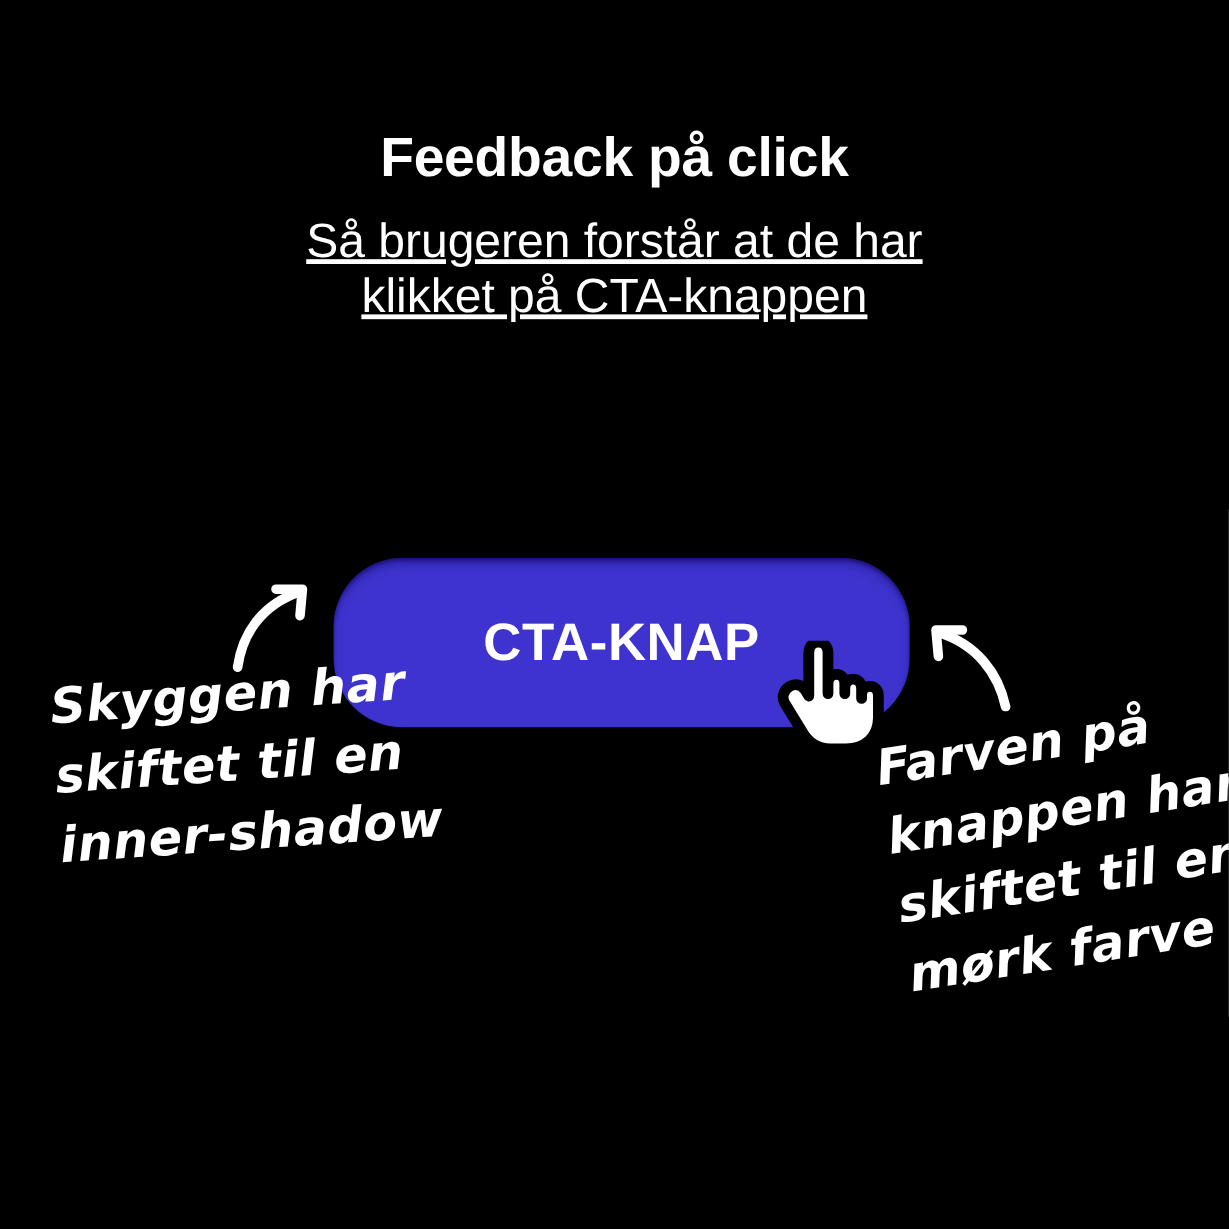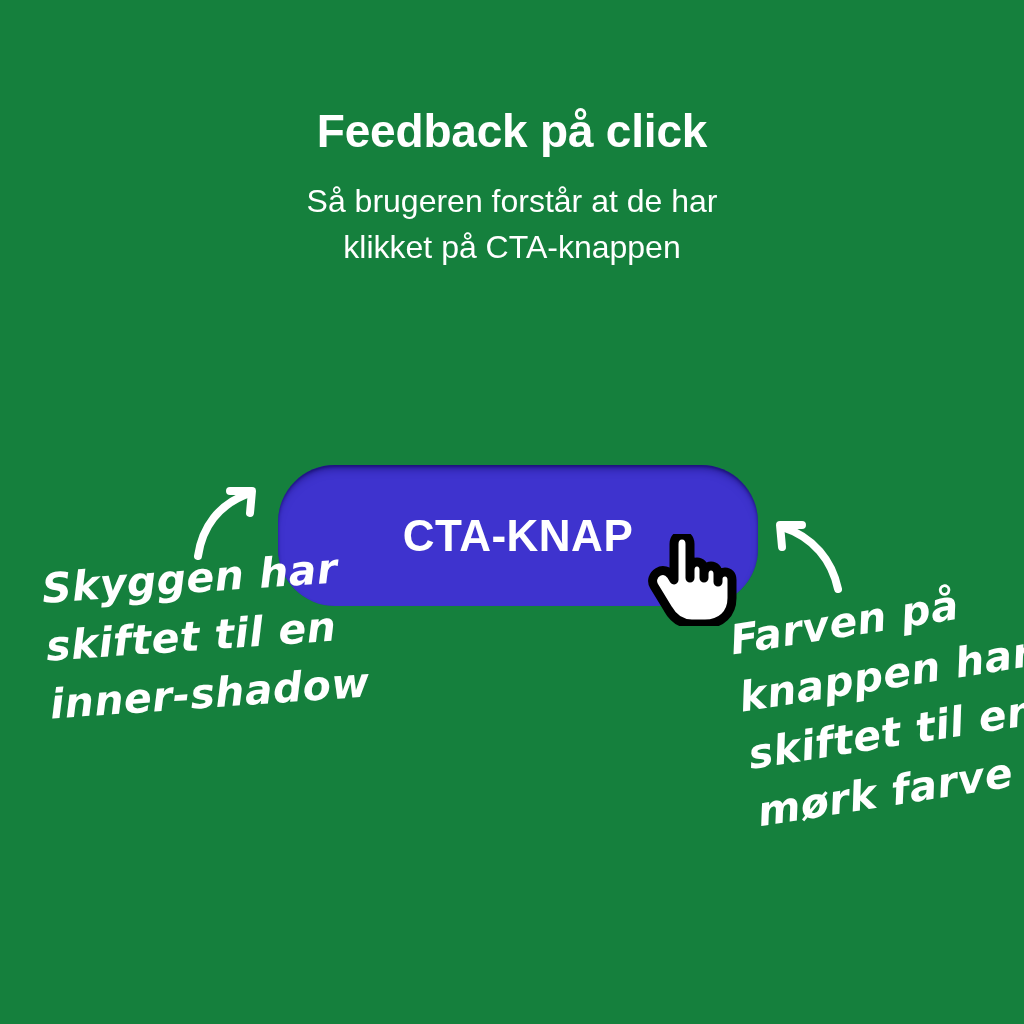--- a/index.html
+++ b/index.html
@@ -10,21 +10,21 @@
     width: 1024px;
     height: 1024px;
     overflow: hidden;
     font-family: "Liberation Sans", sans-serif;
   }
 
   #stage {
     position: relative;
     width: 1024px;
     height: 1024px;
-    background: #15803d;
+    background: #000000;
     overflow: hidden;
   }
 
   
   .heading-block {
     position: absolute;
     top: 104px;
     left: 0;
     width: 1024px;
     text-align: center;
@@ -32,25 +32,26 @@
   .title {
     font-size: 46px;
     font-weight: 700;
     color: #FFFFFF;
     letter-spacing: -0.2px;
     line-height: 54px;
     margin: 0;
   }
   .subtitle {
     margin: 20px 0 0 0;
-    font-size: 32px;
+    font-size: 40px;
     font-weight: 400;
     color: #FFFFFF;
     line-height: 46px;
     white-space: pre-line;
+    text-decoration: underline;
   }
 
   
   .cta-button {
     position: absolute;
     left: 278px;
     top: 465px;
     width: 480px;
     height: 141px;
     border: none;

